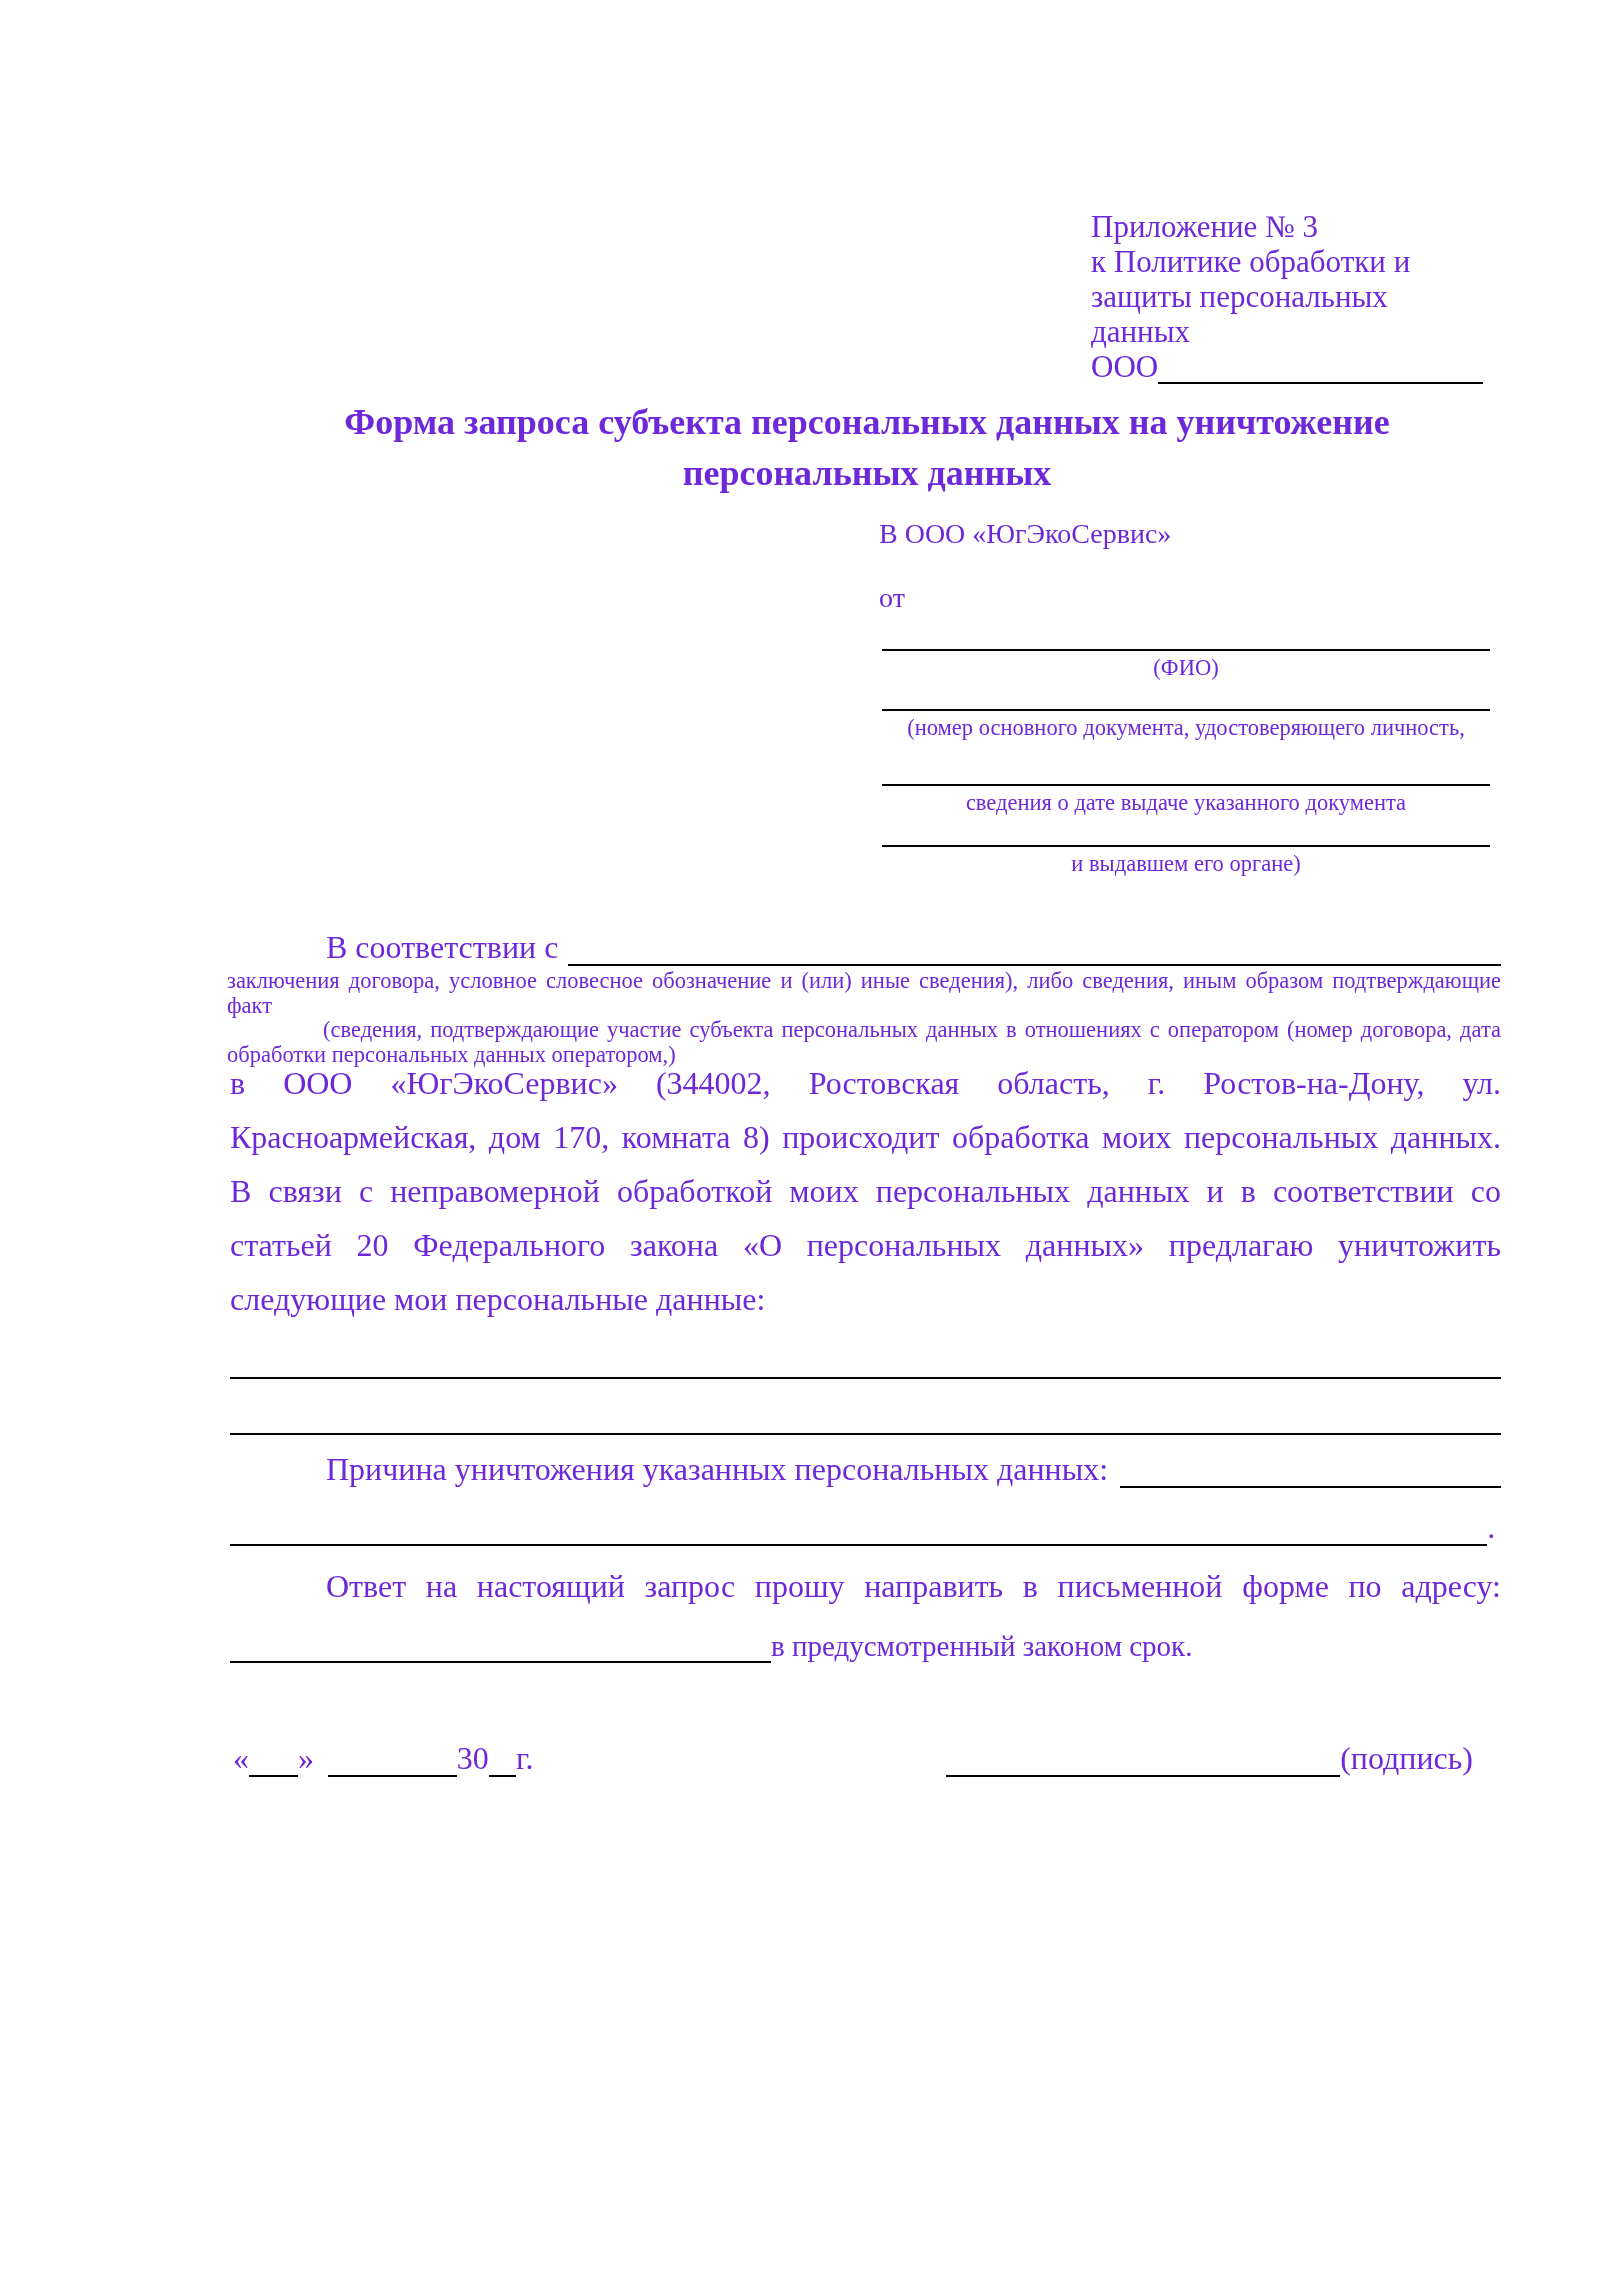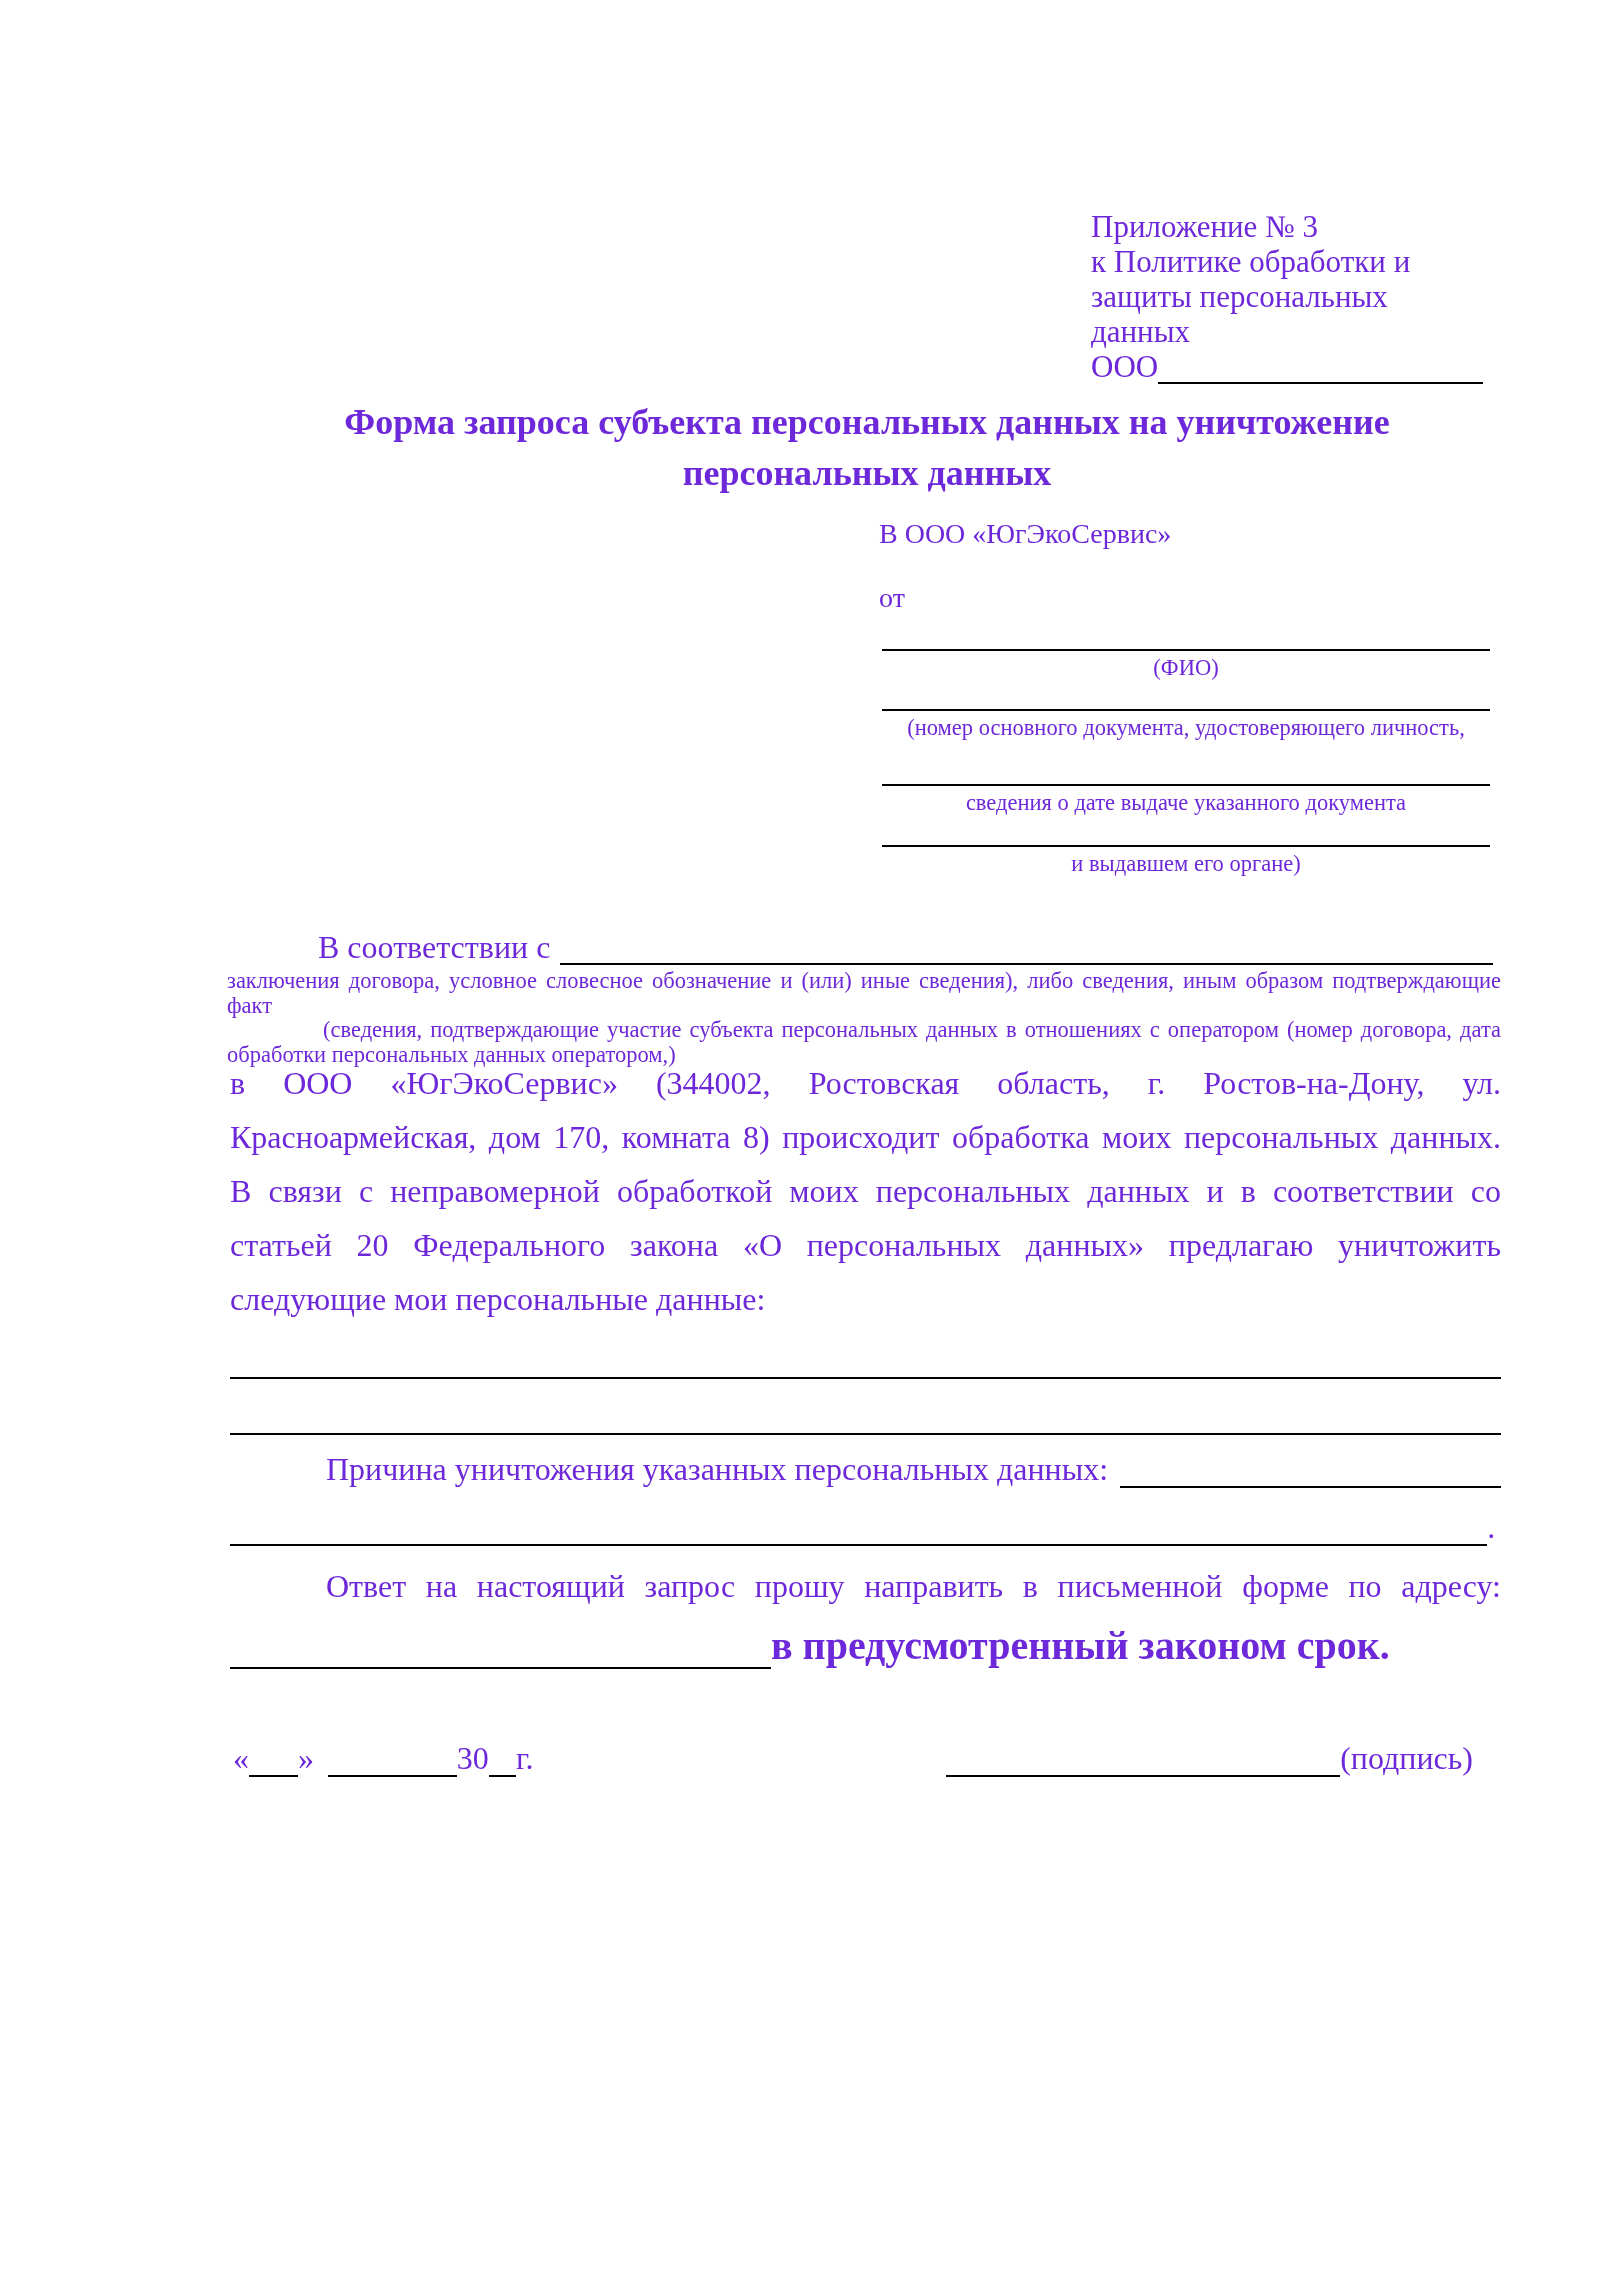--- a/index.html
+++ b/index.html
@@ -25,21 +25,21 @@
     left: 230px; top: 397px; width: 1274px;
     font-size: 36px; font-weight: bold; text-align: center; line-height: 51px;
   }
 
   
   .addr { font-size: 28px; }
   .addr-line { left: 882px; width: 608px; border-bottom: 2.9px solid #000; height: 0; }
   .addr-caption { left: 882px; width: 608px; text-align: center; font-size: 22.5px; line-height: 25.5px; }
 
   
-  .accordance { left: 222px; top: 929px; width: 1271px; display: flex; align-items: center; font-size: 32px; }
+  .accordance { left: 230px; top: 929px; width: 1271px; display: flex; align-items: flex-end; font-size: 32px; }
   .accordance .label { padding-left: 96px; white-space: nowrap; }
   .accordance .fill { flex: 1; border-bottom: 2.9px solid #000; height: 33px; margin-left: 9.8px; }
 
   
   .fineprint { left: 227px; top: 969px; width: 1274px; font-size: 22.5px; line-height: 24.5px; }
   .fineprint .fp-line { text-align: justify; text-align-last: justify; }
   .fineprint .fp-line.first { text-indent: 96px; }
   .fineprint .fp-line.last { text-align: left; text-align-last: left; }
 
   
@@ -58,21 +58,21 @@
   
   .line-period { left: 230px; top: 1509px; width: 1271px; display: flex; align-items: flex-end; font-size: 32px; }
   .line-period .fill { flex: 1; border-bottom: 2.9px solid #000; height: 33px; }
   .line-period .dot { width: 13.7px; }
 
   
   .answer {
     left: 230px; top: 1568px; width: 1271px; font-size: 32px;
     text-indent: 96px; text-align: justify; text-align-last: justify;
   }
-  .answer2 { left: 230px; top: 1622px; width: 1271px; display: flex; align-items: flex-end; font-size: 40px; font-weight: bold; }
+  .answer2 { left: 230px; top: 1622px; width: 1271px; display: flex; align-items: flex-end; font-size: 29px; }
   .answer2 .fill { width: 541px; border-bottom: 2.9px solid #000; height: 39px; }
   .answer2 .tail { white-space: nowrap; }
 
   
   .bottom-row {
     left: 233px; top: 1740px; width: 1240px;
     display: flex; justify-content: space-between; align-items: flex-end; font-size: 32px;
   }
   .grp { display: flex; align-items: flex-end; }
   .grp .fill { border-bottom: 2.9px solid #000; height: 35px; }

